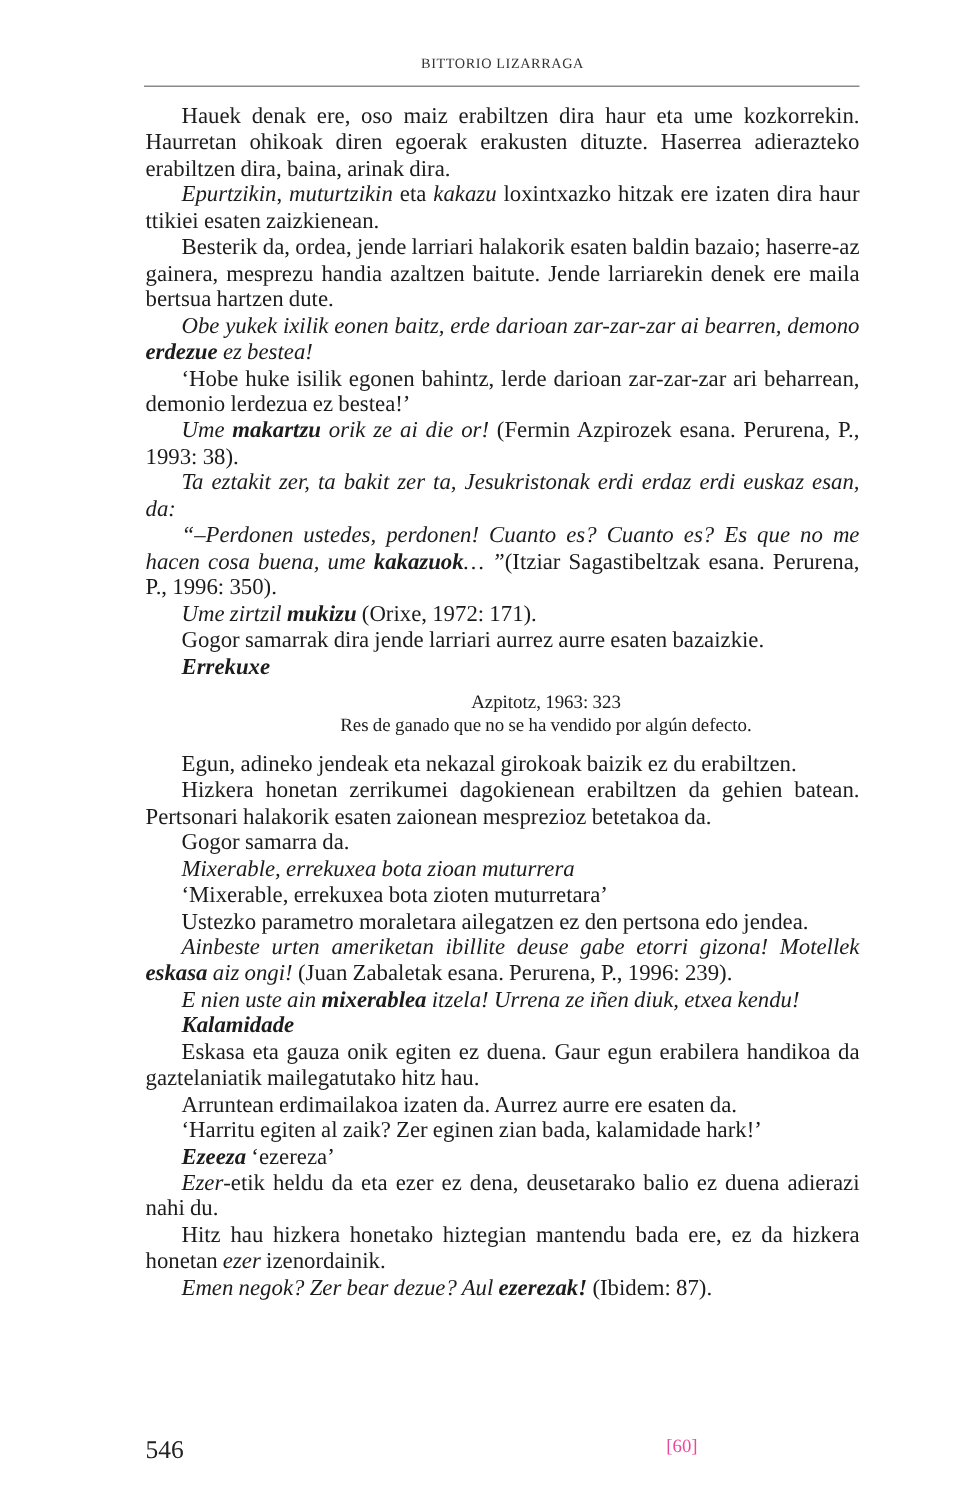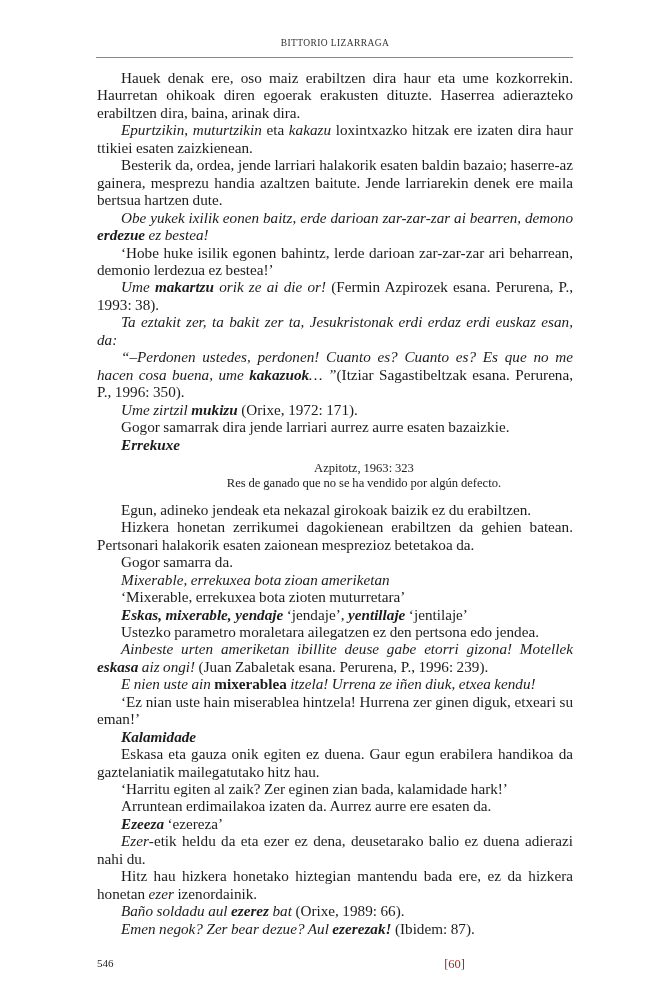--- a/index.html
+++ b/index.html
@@ -26,24 +26,24 @@
   }
   .body p { margin: 0; text-indent: 24px; }
   .body i { font-style: italic; }
   .body b { font-weight: bold; }
   .quote {
     margin: 8px 0 9px 58px;
     font-size: 12.6px; line-height: 15.4px; text-align: center;
   }
   .quote div { margin: 0; }
   .folio-left {
-    position: absolute; left: 97px; top: 957px; font-size: 11px; color: #222;
+    position: absolute; left: 97px; top: 957px; font-size: 17px; color: #222;
   }
   .folio-right {
-    position: absolute; right: 73px; top: 957px; font-size: 12.5px; color: #b91c1c;
+    position: absolute; right: 73px; top: 957px; font-size: 12.5px; color: #ec4899;
   }
 </style>
 </head>
 <body>
 
 <div class="page">
   <div class="running-head">BITTORIO LIZARRAGA</div>
   <div class="head-rule"></div>
 
   <div class="body">
@@ -61,34 +61,31 @@
         <p><b style="font-style: italic;">Errekuxe</b></p>
       </div>
     <div class="quote">
       <div>Azpitotz, 1963: 323</div>
       <div>Res de ganado que no se ha vendido por algún defecto.</div>
     </div>
     <div id="group2">
         <p><span>Egun, adineko jendeak eta nekazal girokoak baizik ez du erabiltzen.</span></p>
         <p><span>Hizkera honetan zerrikumei dagokienean erabiltzen da gehien batean. Pertsonari halakorik esaten zaionean mesprezioz betetakoa da.</span></p>
         <p><span>Gogor samarra da.</span></p>
-        <p><i>Mixerable, errekuxea bota zioan ameriketan</i></p>
+        <p><i>Mixerable, errekuxea bota zioan muturrera</i></p>
         <p><span>‘Mixerable, errekuxea bota zioten muturretara’</span></p>
-        <p><b style="font-style: italic;">Eskas, mixerable, yendaje</b><span> ‘jendaje’, </span><b style="font-style: italic;">yentillaje</b><span> ‘jentilaje’</span></p>
         <p><span>Ustezko parametro moraletara ailegatzen ez den pertsona edo jendea.</span></p>
         <p><i>Ainbeste urten ameriketan ibillite deuse gabe etorri gizona! Motellek </i><b style="font-style: italic;">eskasa</b><i> aiz ongi!</i><span> (Juan Zabaletak esana. Perurena, P., 1996: 239).</span></p>
-        <p><i>E nien uste ain </i><b style="">mixerablea</b><i> itzela! Urrena ze iñen diuk, etxea kendu!</i></p>
-        <p><span>‘Ez nian uste hain miserablea hintzela! Hurrena zer ginen diguk, etxeari su eman!’</span></p>
+        <p><i>E nien uste ain </i><b style="font-style: italic;">mixerablea</b><i> itzela! Urrena ze iñen diuk, etxea kendu!</i></p>
         <p><b style="font-style: italic;">Kalamidade</b></p>
         <p><span>Eskasa eta gauza onik egiten ez duena. Gaur egun erabilera handikoa da gaztelaniatik mailegatutako hitz hau.</span></p>
+        <p><span>Arruntean erdimailakoa izaten da. Aurrez aurre ere esaten da.</span></p>
         <p><span>‘Harritu egiten al zaik? Zer eginen zian bada, kalamidade hark!’</span></p>
-        <p><span>Arruntean erdimailakoa izaten da. Aurrez aurre ere esaten da.</span></p>
         <p><b style="font-style: italic;">Ezeeza</b><span> ‘ezereza’</span></p>
         <p><i>Ezer</i><span>-etik heldu da eta ezer ez dena, deusetarako balio ez duena adierazi nahi du.</span></p>
         <p><span>Hitz hau hizkera honetako hiztegian mantendu bada ere, ez da hizkera honetan </span><i>ezer</i><span> izenordainik.</span></p>
-        <p><i>Baño soldadu aul </i><b style="font-style: italic;">ezerez</b><i> bat</i><span> (Orixe, 1989: 66).</span></p>
         <p><i>Emen negok? Zer bear dezue? Aul </i><b style="font-style: italic;">ezerezak!</b><span> (Ibidem: 87).</span></p>
       </div>
   </div>
 
   <div class="folio-left">546</div>
   <div class="folio-right">[60]</div>
 </div>
 
 </body></html>

